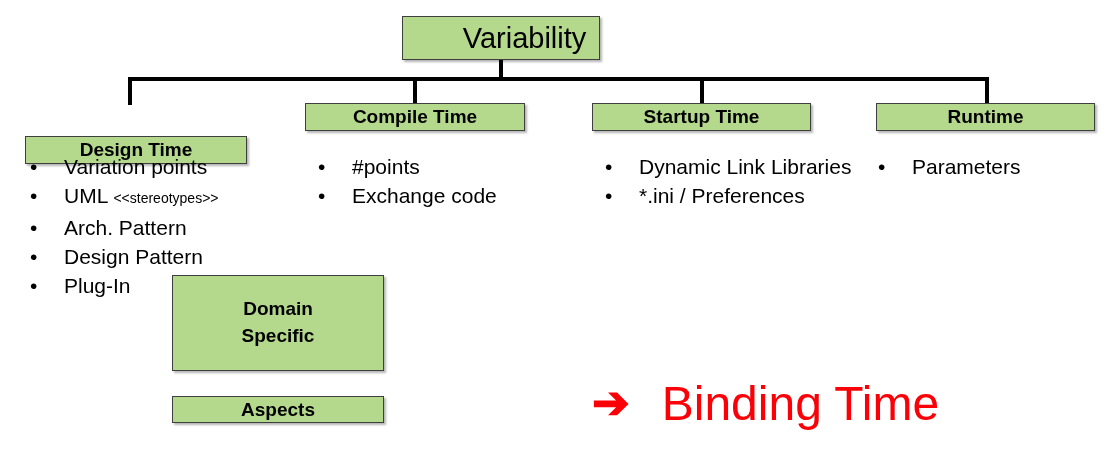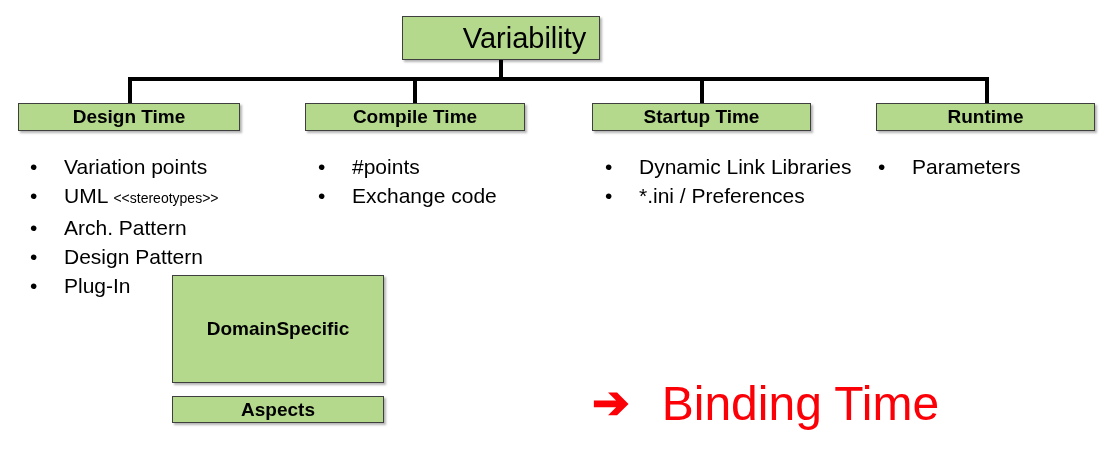--- a/index.html
+++ b/index.html
@@ -37,33 +37,34 @@
     font-size: 29px;
     font-weight: 400;
     padding-left: 47px;
   }
   .gbox.lvl2 {
     top: 103px;
     height: 28px;
     font-size: 19px;
     font-weight: bold;
   }
-  .gbox.b-design   { left: 18px;  width: 222px; }
+  .gbox.b-design   { left: 25px;  width: 222px; margin-top: 33px; }
   .gbox.b-compile  { left: 305px; width: 220px; }
   .gbox.b-startup  { left: 592px; width: 219px; }
   .gbox.b-runtime  { left: 876px; width: 219px; }
 
   .gbox.dsl {
     left: 172px;
     top: 275px;
     width: 212px;
-    height: 108px;
+    height: 96px;
     font-size: 19px;
     font-weight: bold;
     line-height: 1.42;
+    flex-direction: column;
   }
   .gbox.aspects {
     left: 172px;
     top: 396px;
     width: 212px;
     height: 27px;
     font-size: 19px;
     font-weight: bold;
   }
 

